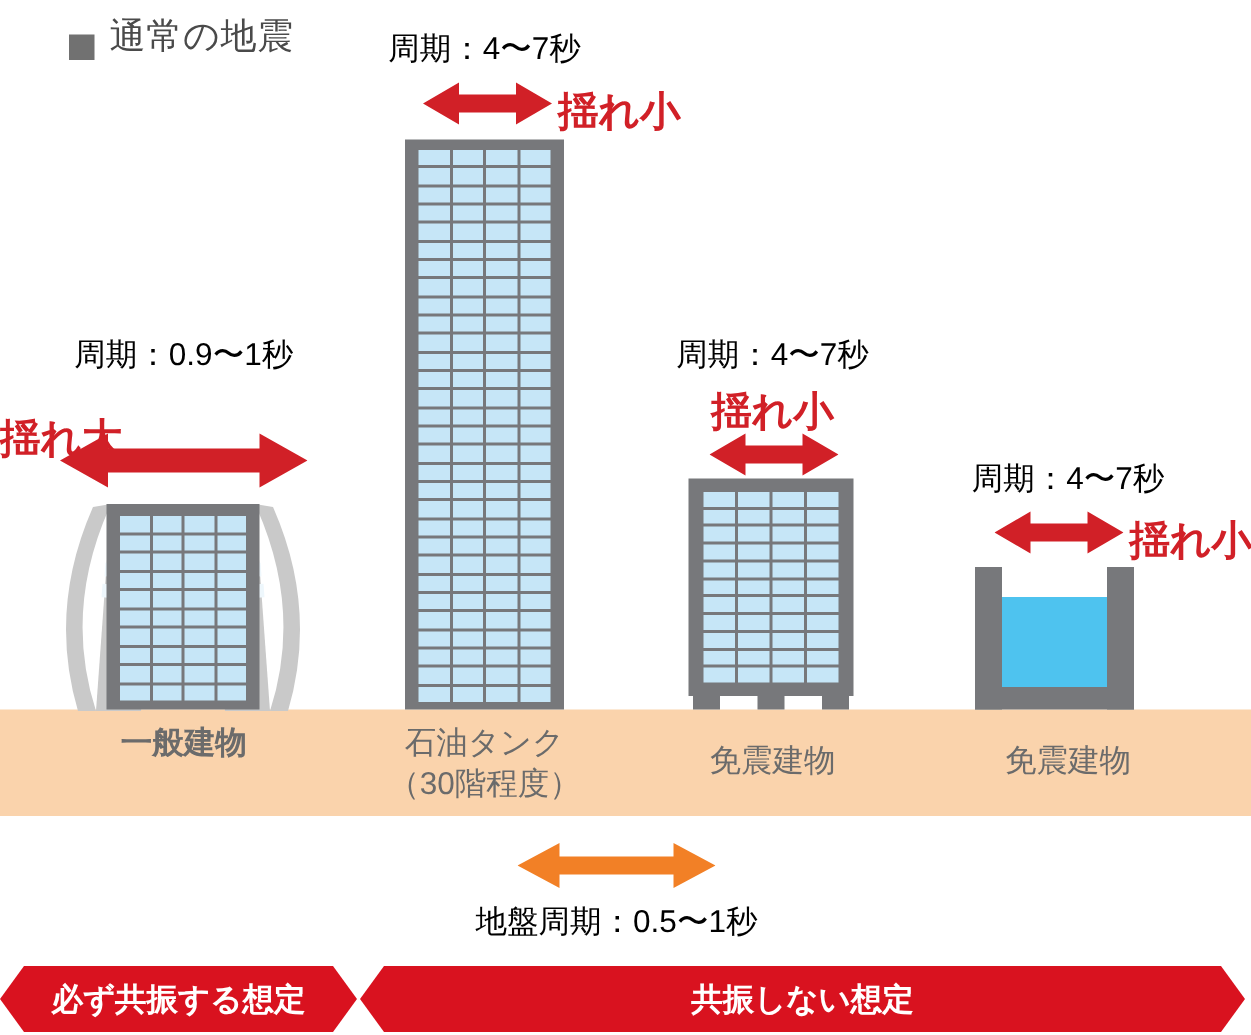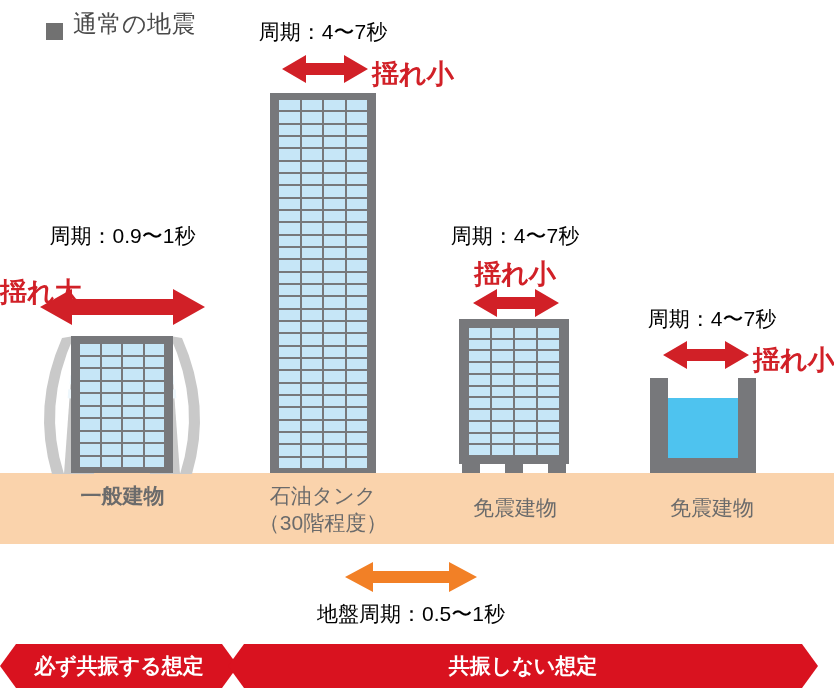--- a/index.html
+++ b/index.html
@@ -126,21 +126,21 @@
     display: flex;
     align-items: center;
     justify-content: center;
     color: #ffffff;
     font-size: 21px;
     font-weight: bold;
     white-space: nowrap;
     clip-path: polygon(0 50%, 16px 0, calc(100% - 16px) 0, 100% 50%, calc(100% - 16px) 100%, 16px 100%);
   }
   .banner-left  { left: 0px;   width: 238px; }
-  .banner-right { left: 228px; width: 590px; }
+  .banner-right { left: 240px; width: 590px; }
 </style>
 </head>
 <body>
 
 <div id="stage">
 
   <div class="title-row">
     <span class="title-marker"></span>
     <span class="title-text">通常の地震</span>
   </div>

